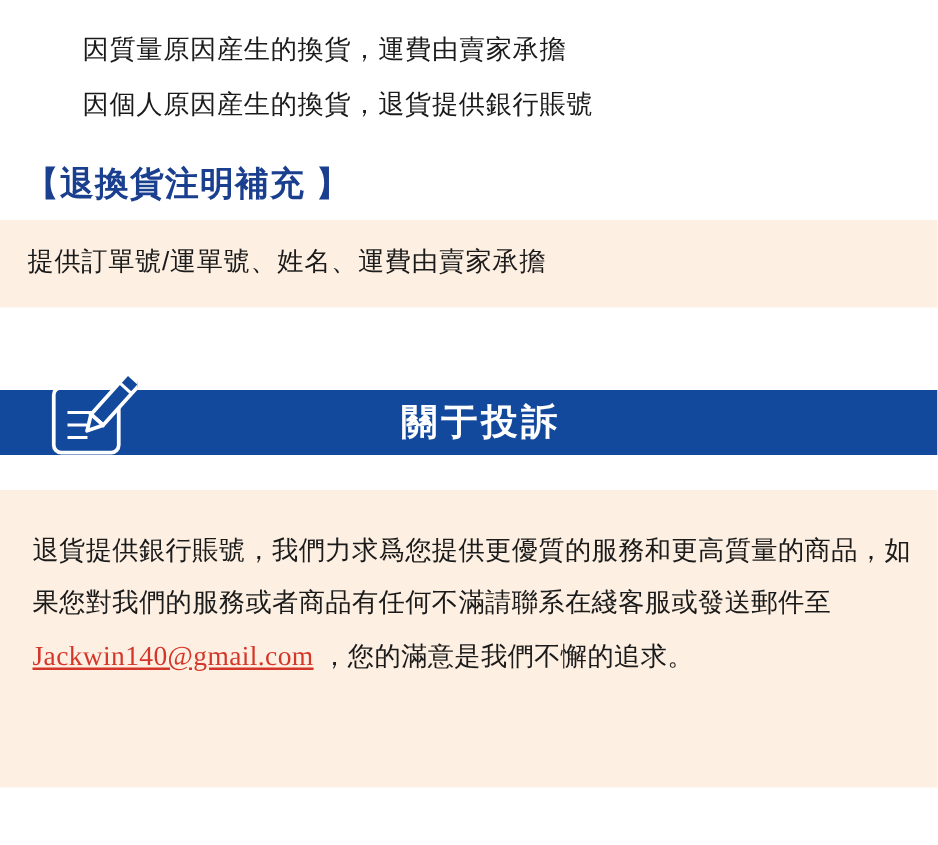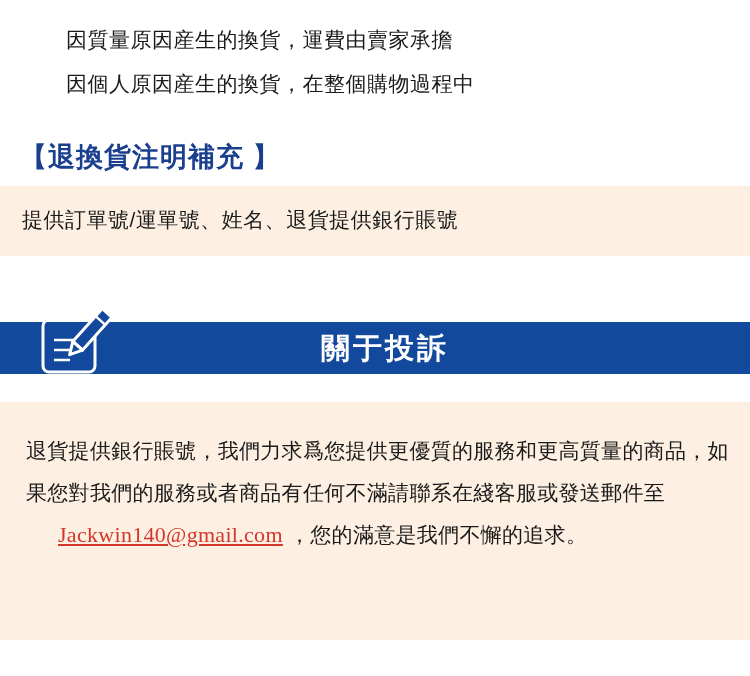--- a/index.html
+++ b/index.html
@@ -28,21 +28,21 @@
     font-size: 21px;
     color: #1a1a1a;
     line-height: 44px;
     padding-left: 66px;
     letter-spacing: 0.5px;
     white-space: nowrap;
   }
 
   
   .bracket-heading {
-    margin-top: 28px;
+    margin-top: 18px;
     padding-left: 20px;
     font-size: 27px;
     font-weight: bold;
     color: #1b3f8f;
     letter-spacing: 1px;
     line-height: 46px;
   }
 
   
   .note-block {
@@ -106,37 +106,36 @@
     font-size: 21px;
     color: #1a1a1a;
     line-height: 42px;
     letter-spacing: 0.3px;
   }
   .email {
     color: #d4372a;
     text-decoration: underline;
     font-family: "Liberation Serif", serif;
     font-size: 22px;
-    margin-left: 32px;
   }
 </style>
 </head>
 <body>
 
 <div class="page">
 
   <div class="top-lines">
     <div class="top-line">因質量原因産生的換貨，運費由賣家承擔</div>
-    <div class="top-line">因個人原因産生的換貨，在整個購物過程中</div>
+    <div class="top-line">因個人原因産生的換貨，退貨提供銀行賬號</div>
   </div>
 
   <div class="bracket-heading">【退換貨注明補充 】</div>
 
   <div class="note-block">
-    <div class="note-line">提供訂單號/運單號、姓名、退貨提供銀行賬號</div>
+    <div class="note-line">提供訂單號/運單號、姓名、運費由賣家承擔</div>
   </div>
 
   <div class="banner-wrap">
     <div class="banner-bar"></div>
     <div class="banner-title">關于投訴</div>
     <span class="pen-badge">
       <svg width="72" height="72" viewBox="0 0 72 72" xmlns="http://www.w3.org/2000/svg">
 
         <rect x="5" y="12" width="52" height="52" rx="6" ry="6" fill="none" stroke="#ffffff" stroke-width="3"></rect>
 

